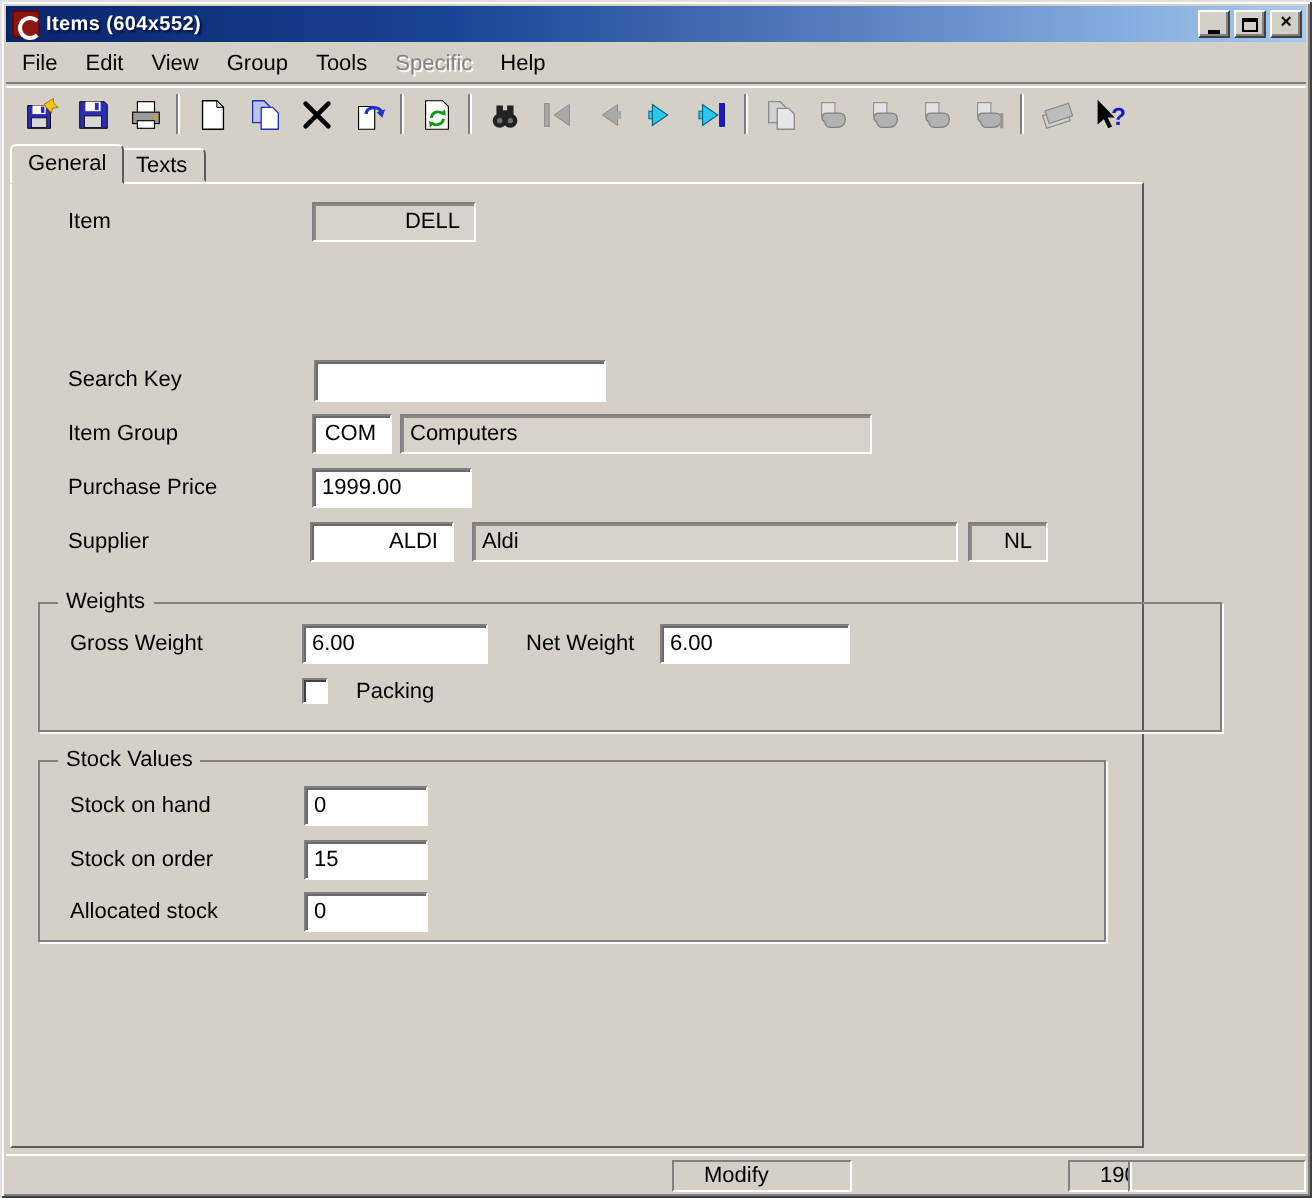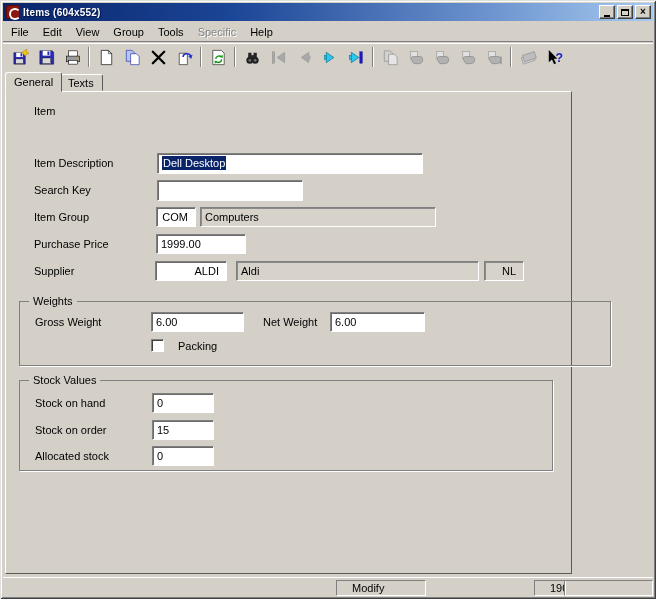--- a/index.html
+++ b/index.html
@@ -248,33 +248,32 @@
   <div class="tab active" style="left:5px;">
     <span>General</span>
   </div>
   <div class="tab inactive" style="left:59px;">
     <span>Texts</span>
   </div>
 
   <div class="tabbody">
 
     <div class="lbl" style="left:22px;top:9px;">Item</div>
-
-    <div class="lbl" style="left:22px;top:61px;">Item Description</div>
-    <div class="field" style="left:151px;top:61px;width:266px;height:21px;"><span class="sel">Dell Desktop</span></div>
+    <div class="field ro r" style="left:150px;top:9px;width:82px;">DELL</div>
+
 
     <div class="lbl" style="left:22px;top:88px;">Search Key</div>
     <div class="field" style="left:151px;top:88px;width:146px;height:21px;"></div>
 
     <div class="lbl" style="left:22px;top:115px;">Item Group</div>
     <div class="field r" style="left:150px;top:115px;width:40px;">COM</div>
     <div class="field ro" style="left:194px;top:115px;width:236px;">Computers</div>
 
     <div class="lbl" style="left:22px;top:142px;">Purchase Price</div>
-    <div class="field" style="left:150px;top:142px;width:90px;">1999.00</div>
+    <div class="field" style="left:150px;top:142px;width:80px;">1999.00</div>
 
     <div class="lbl" style="left:22px;top:169px;">Supplier</div>
     <div class="field r" style="left:149px;top:169px;width:72px;">ALDI</div>
     <div class="field ro" style="left:230px;top:169px;width:243px;">Aldi</div>
     <div class="field ro r" style="left:478px;top:169px;width:40px;">NL</div>
 
     <div class="groupbox" style="left:13px;top:209px;width:592px;height:65px;">
       <div class="legend">Weights</div>
       <div class="lbl" style="left:9px;top:10px;">Gross Weight</div>
       <div class="field" style="left:131px;top:10px;width:93px;">6.00</div>

